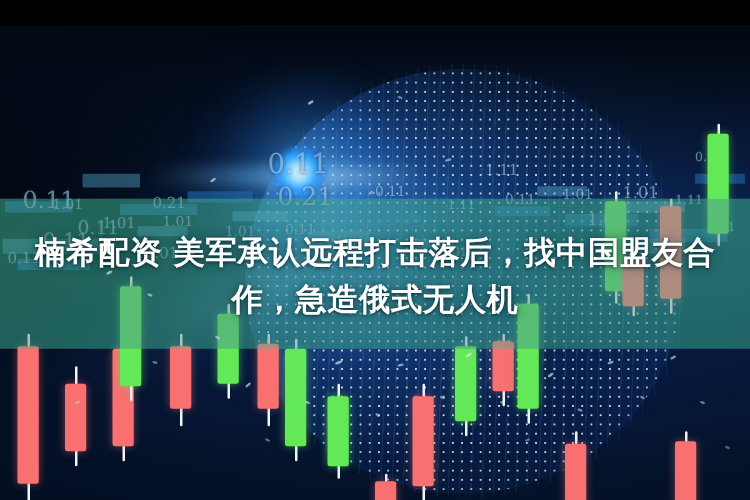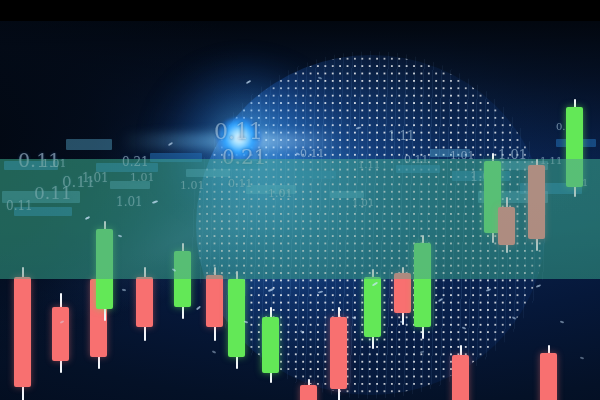--- a/index.html
+++ b/index.html
@@ -314,14 +314,17 @@
       <div class="speck" style="left: 356px; top: 106px; width: 5px; height: 2px; opacity: 0.55; transform: rotate(-16deg);"></div>
       <div class="speck" style="left: 168px; top: 122px; width: 5px; height: 2px; opacity: 0.6; transform: rotate(-34deg);"></div>
       <div class="speck" style="left: 296px; top: 132px; width: 4px; height: 2px; opacity: 0.5; transform: rotate(24deg);"></div>
       <div class="speck" style="left: 122px; top: 268px; width: 4px; height: 2px; opacity: 0.45; transform: rotate(12deg);"></div>
       <div class="speck" style="left: 60px; top: 300px; width: 4px; height: 2px; opacity: 0.4; transform: rotate(-24deg);"></div>
       <div class="speck" style="left: 212px; top: 330px; width: 4px; height: 2px; opacity: 0.42; transform: rotate(28deg);"></div>
       <div class="speck" style="left: 420px; top: 330px; width: 4px; height: 2px; opacity: 0.4; transform: rotate(-18deg);"></div>
       <div class="speck" style="left: 580px; top: 336px; width: 4px; height: 2px; opacity: 0.38; transform: rotate(20deg);"></div>
     </div>
 
+  <div id="headline">
+    <span>楠希配资 美军承认远程打击落后，找中国盟友合作，急造俄式无人机</span>
+  </div>
 
 </div>
 
 </body></html>

